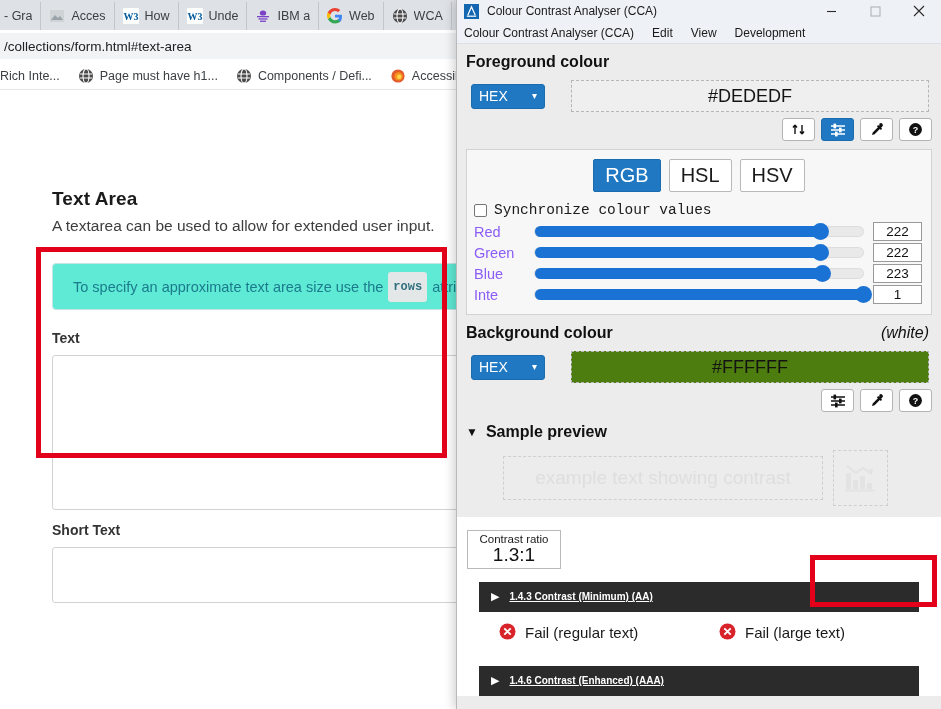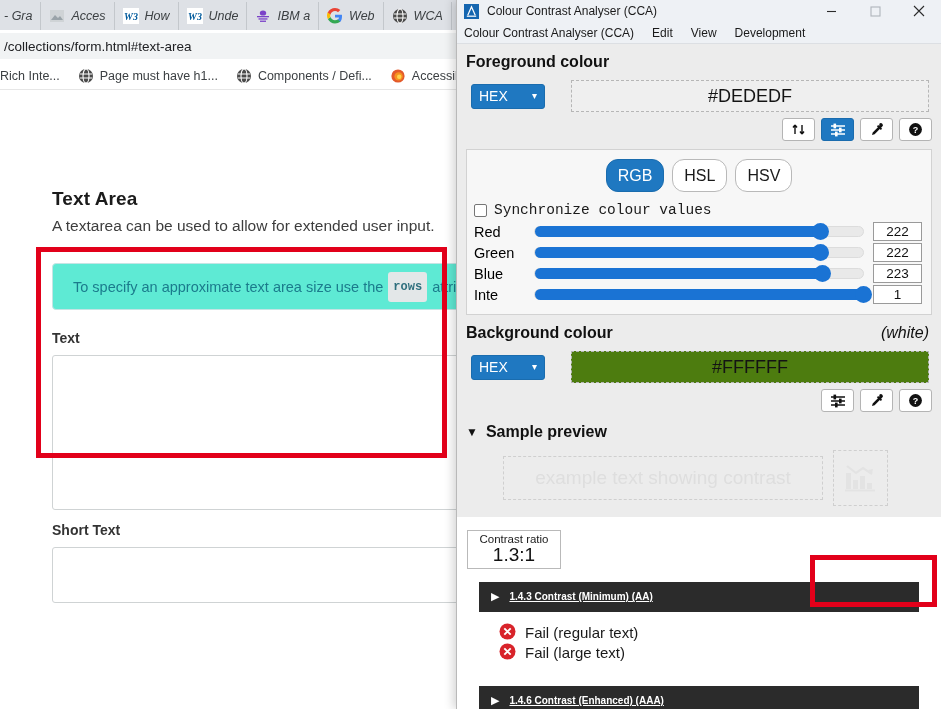--- a/index.html
+++ b/index.html
@@ -15,21 +15,20 @@
 
   .tabstrip {
     position: absolute; left: 0; top: 0; width: 941px; height: 30px;
     background: #dee1e6; display: flex; align-items: flex-end;
   }
   .tab {
     height: 28px; display: flex; align-items: center; gap: 6px;
     padding: 0 8px; font-size: 12.5px; color: #3c4043;
     border-right: 1px solid #c3c7cc; white-space: nowrap; overflow: hidden;
     background: #dee1e6;
-    font-style: italic;
   }
   .tab.first { padding-left: 4px; }
   .tab-label { overflow: hidden; text-overflow: clip; }
   .favicon { width: 16px; height: 16px; flex: 0 0 16px; display: block; }
 
   .urlbar {
     position: absolute; left: 0; top: 30px; width: 941px; height: 32px;
     background: #ffffff; display: flex; align-items: center;
   }
   .urlfield {
@@ -169,35 +168,35 @@
 
   .panel {
     margin: 8px 9px 0 9px; background: #f7f7f7; border: 1px solid #d2d2d2;
     padding-bottom: 9px;
   }
   .modetabs {
     display: flex; justify-content: center; gap: 8px; padding: 9px 0 0 0;
   }
   .mtab {
     min-width: 52px; height: 33px; border: 1px solid #b9b9b9; background: #fff;
-    border-radius: 12px; font-size: 16px; color: #1a1a1a;
+    border-radius: 2px; font-size: 20px; color: #1a1a1a;
     display: flex; align-items: center; justify-content: center; padding: 0 11px; text-align: center;
   }
   .mtab.sel { background: #1f78c1; border-color: #1a6cae; color: #fff; }
 
   .syncrow { display: flex; align-items: center; gap: 7px; padding: 10px 0 0 7px; }
   .cbox {
     width: 13px; height: 13px; border: 1px solid #767676; background: #fff;
     border-radius: 2px;
   }
   .syncrow label { font-size: 14.5px; color: #1a1a1a; font-family: Liberation Mono, monospace; }
 
   .sliders { padding: 3px 9px 0 7px; }
   .srow { display: flex; align-items: center; height: 21px; }
-  .sname { width: 60px; font-size: 14.5px; color: #000000; }
+  .sname { width: 60px; font-size: 14.5px; color: #8b5cf6; }
   .strack {
     flex: 1; height: 11px; border-radius: 6px; background: #e9e9e9;
     border: 1px solid #dcdcdc; position: relative;
   }
   .sfill {
     position: absolute; left: 0; top: -1px; height: 11px;
     background: #1a73d4; border-radius: 6px;
   }
   .sknob {
     position: absolute; top: -4px; width: 17px; height: 17px;
@@ -239,21 +238,21 @@
   .ratio-lbl { font-size: 11.5px; color: #1a1a1a; }
   .ratio-val { font-size: 19px; color: #111; line-height: 1.05; }
 
   .crit {
     margin: 13px 22px 0 22px; background: #2b2b2b; height: 30px;
     display: flex; align-items: center; gap: 10px; padding-left: 12px;
   }
   .crit .tri-w { color: #fff; font-size: 11px; }
   .crit .txt { color: #fff; font-size: 10px; font-weight: bold; text-decoration: underline; }
   .failrow {
-    display: flex; padding: 11px 0 10px 0; margin: 0 22px; flex-direction: column;
+    display: flex; padding: 11px 0 10px 0; margin: 0 22px;
   }
   .failcell {
     display: flex; align-items: center; gap: 9px; width: 50%;
     padding-left: 20px; font-size: 15px; color: #1a1a1a;
   }
   #anno-ratio { left: 810px; top: 555px; width: 127px; height: 52px; }
 </style>
 </head>
 <body>
 

